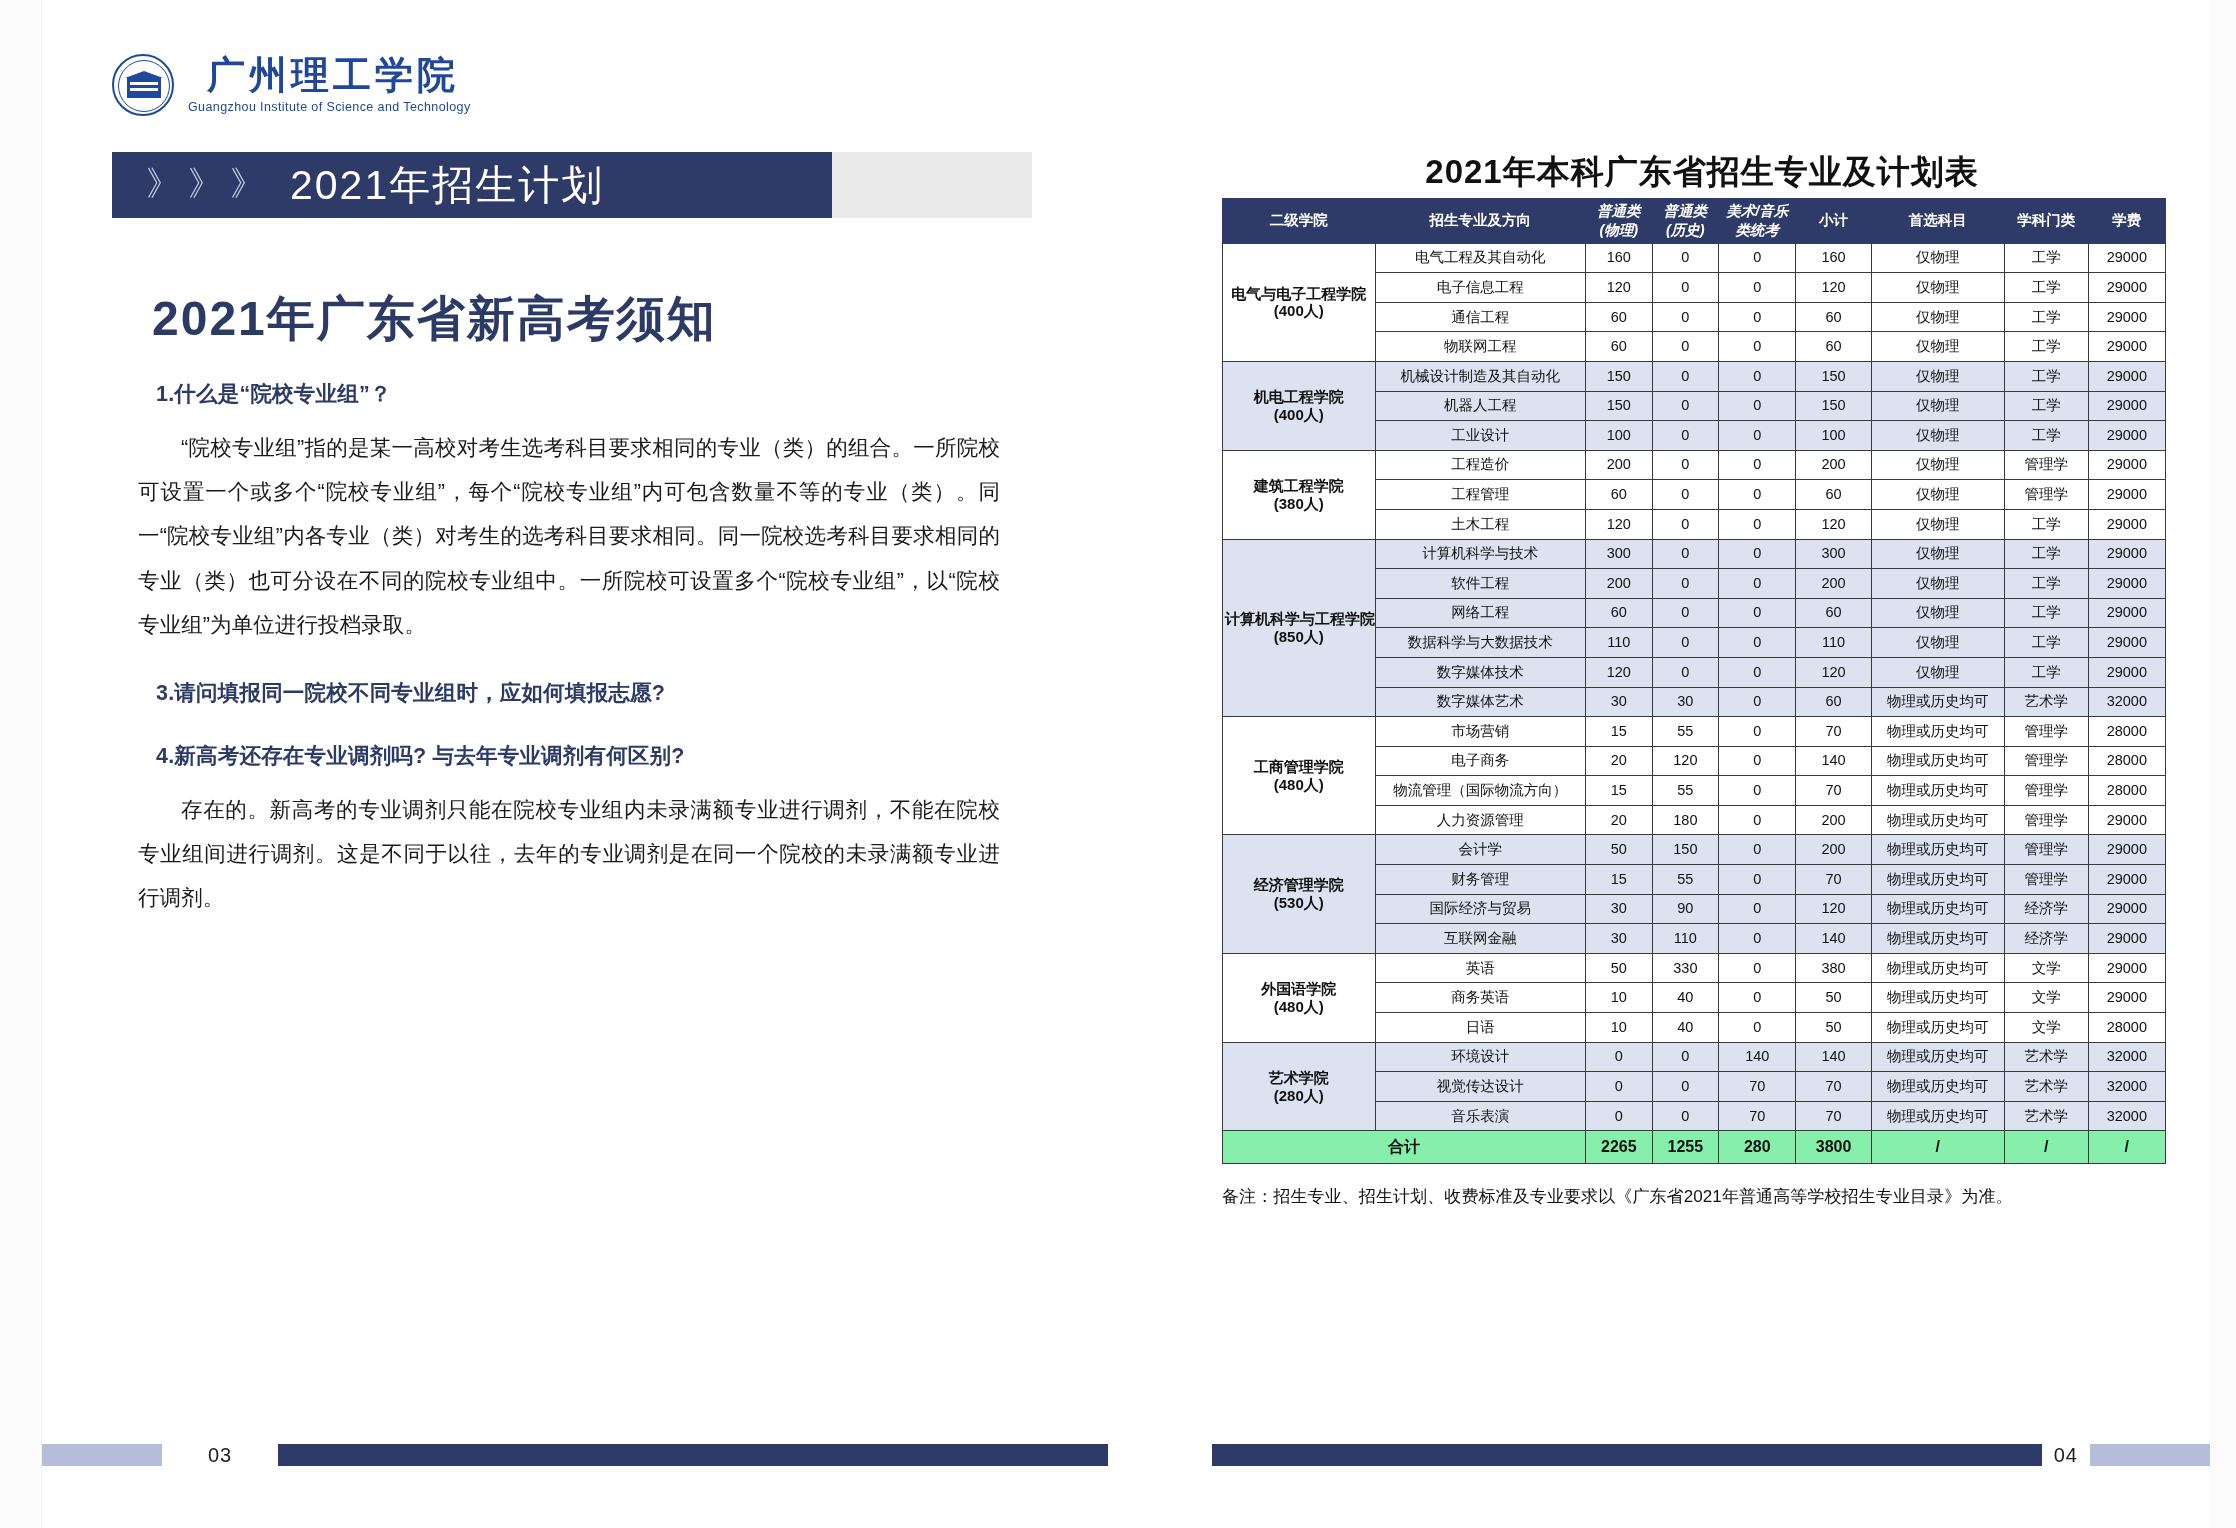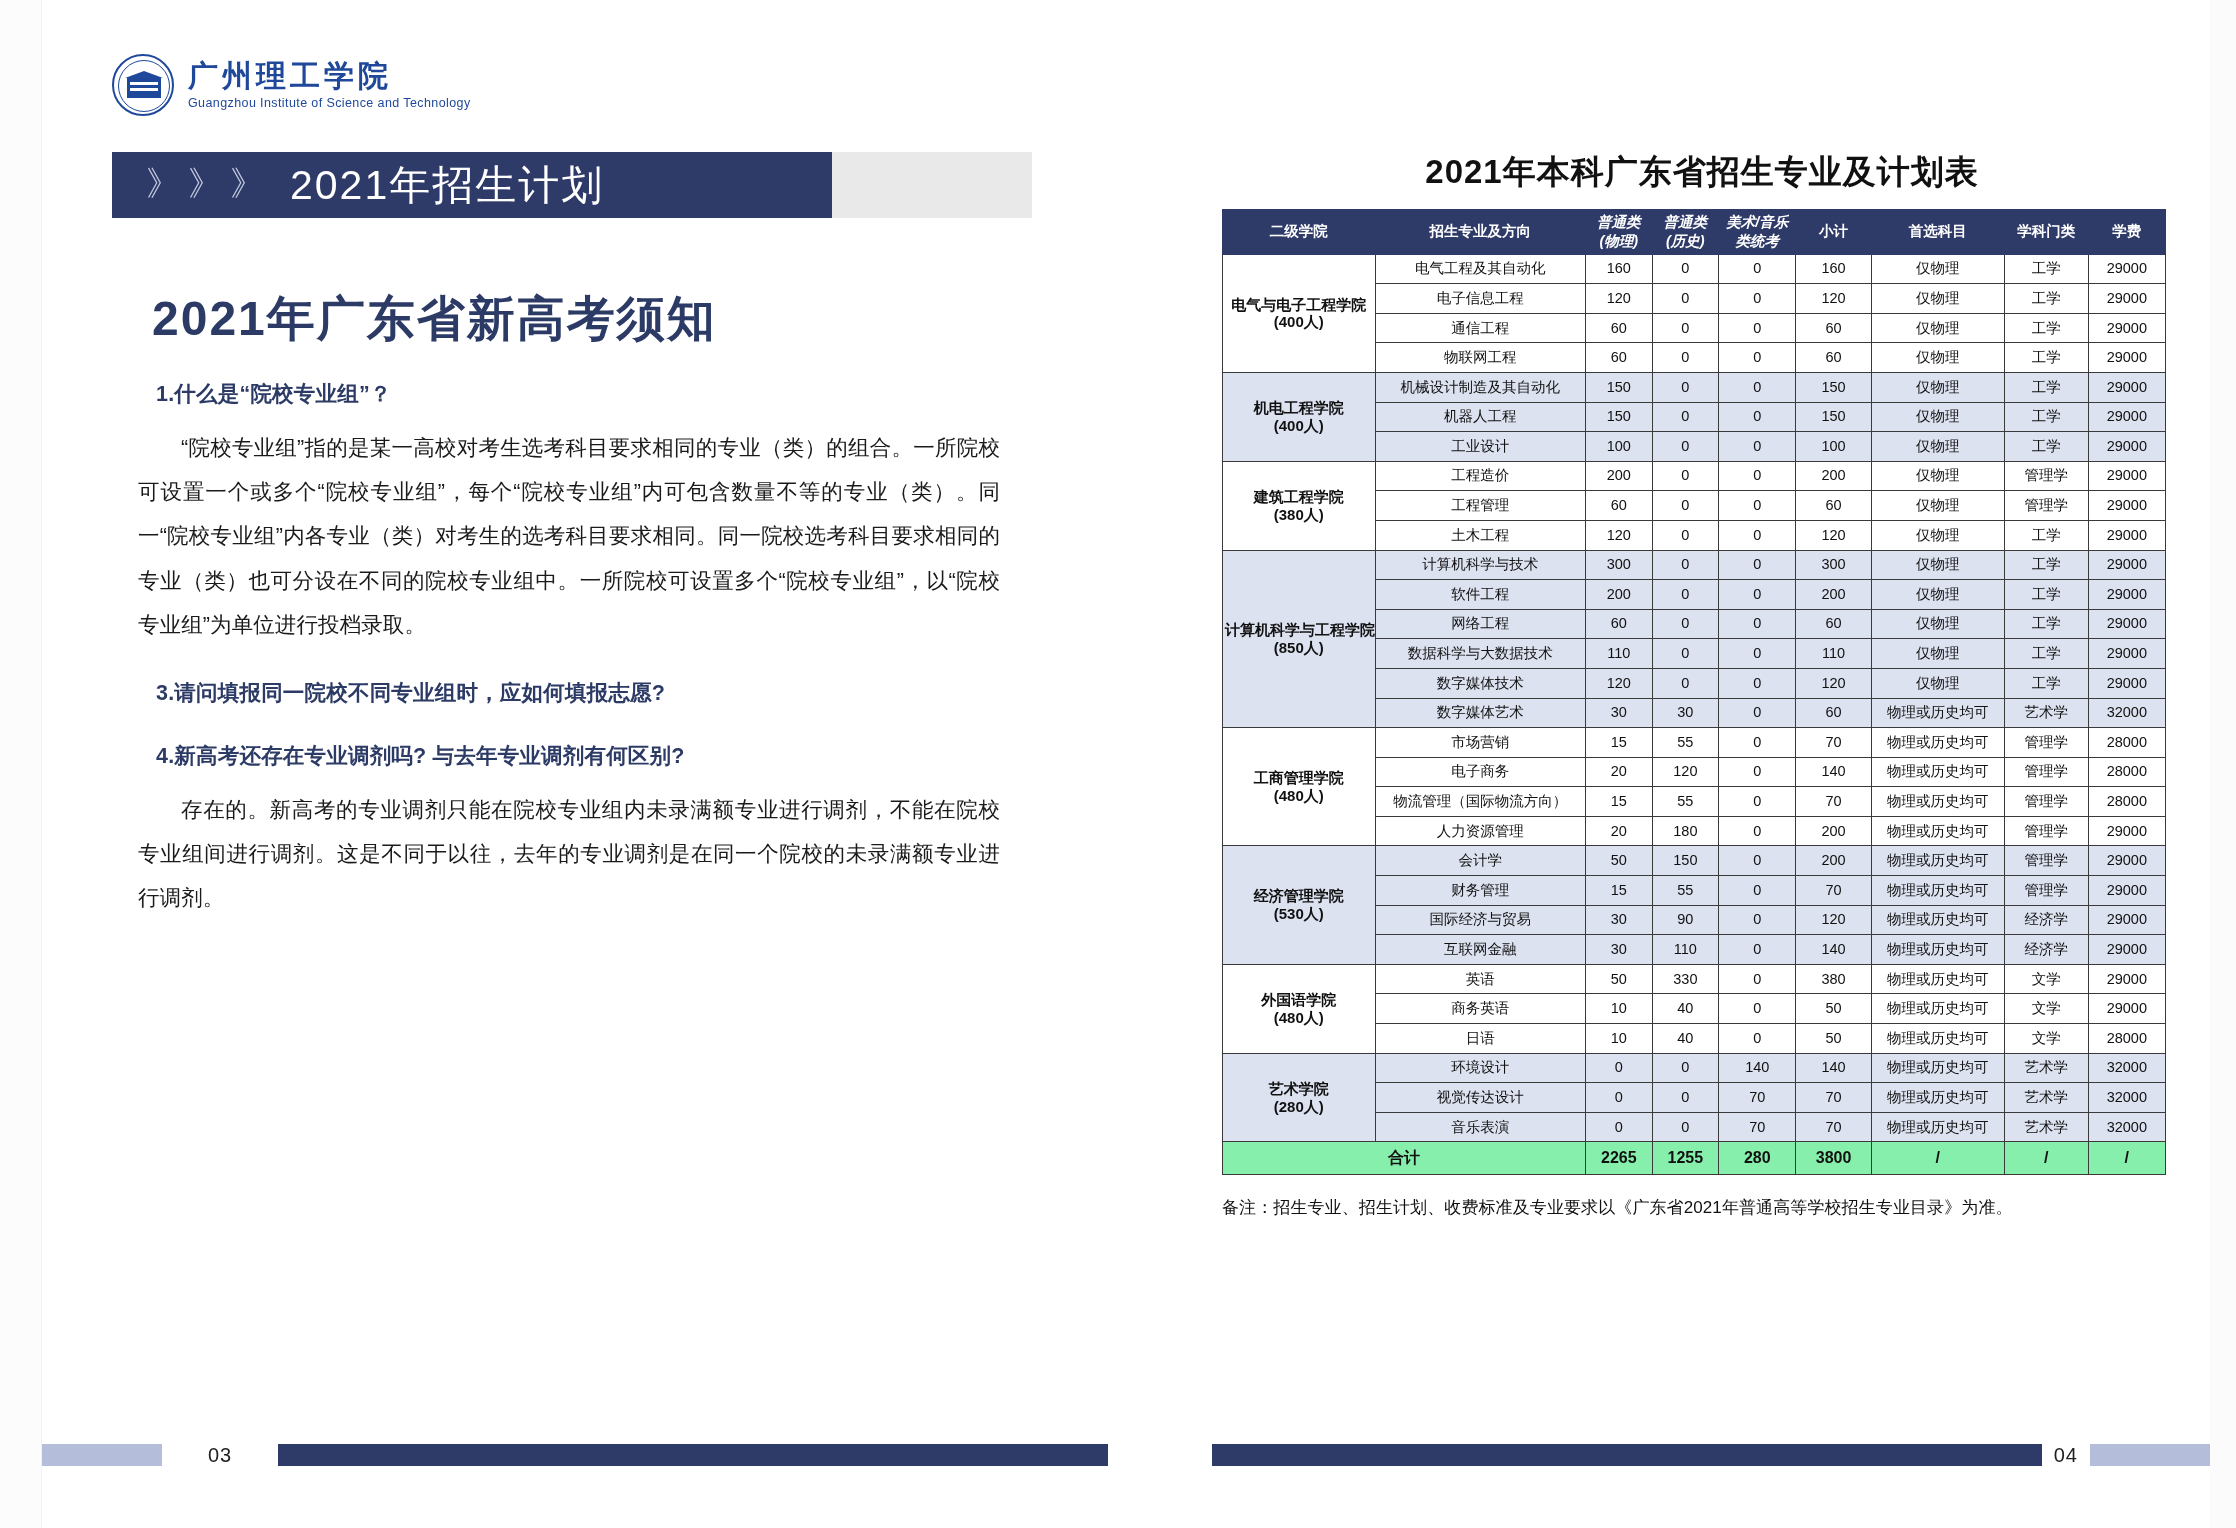--- a/index.html
+++ b/index.html
@@ -48,22 +48,22 @@
     content: ""; position: absolute; left: -2px; top: -7px;
     width: 38px; height: 7px; background: #1f489b;
     clip-path: polygon(50% 0, 100% 100%, 0 100%);
   }
   .logo-seal .bldg::after {
     content: ""; position: absolute; left: 3px; top: 4px; width: 28px; height: 3px;
     background: #fff; box-shadow: 0 6px 0 #fff;
   }
   .logo-text-cn {
     font-family: "Liberation Serif", "DejaVu Serif", serif;
-    font-size: 30px; font-weight: 700; color: #1f489b;
-    letter-spacing: 4px; line-height: 1.05;
+    font-size: 38px; font-weight: 700; color: #1f489b;
+    letter-spacing: 4px; line-height: 1.05; margin-left: 19px;
   }
   .logo-text-en {
     font-size: 12.5px; color: #1f489b; letter-spacing: 0.4px;
     margin-top: 4px;
   }
 
   
   .banner-row {
     position: absolute; left: 112px; top: 152px;
     width: 920px; height: 66px;
@@ -114,21 +114,21 @@
   }
 
   
   .right-col {
     position: absolute; left: 1222px; top: 152px; width: 960px;
   }
   .table-title {
     text-align: center;
     font-size: 33px; font-weight: 700; color: #111111;
     letter-spacing: 1px; line-height: 1.2;
-    margin-bottom: 17px;
+    margin-bottom: 6px;
   }
   table.plan {
     border-collapse: collapse;
     width: 944px;
     table-layout: fixed;
     font-size: 14.5px;
     color: #111;
   }
   table.plan th, table.plan td {
     border: 1px solid #3a3a3a;

